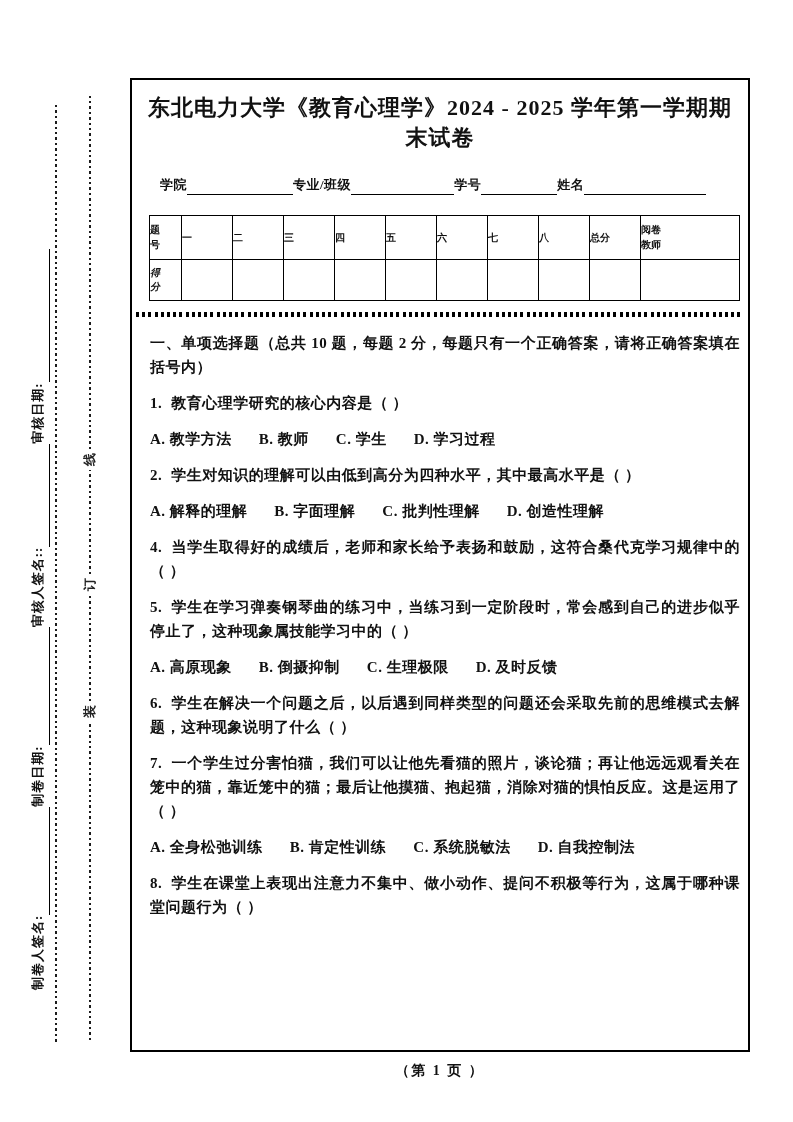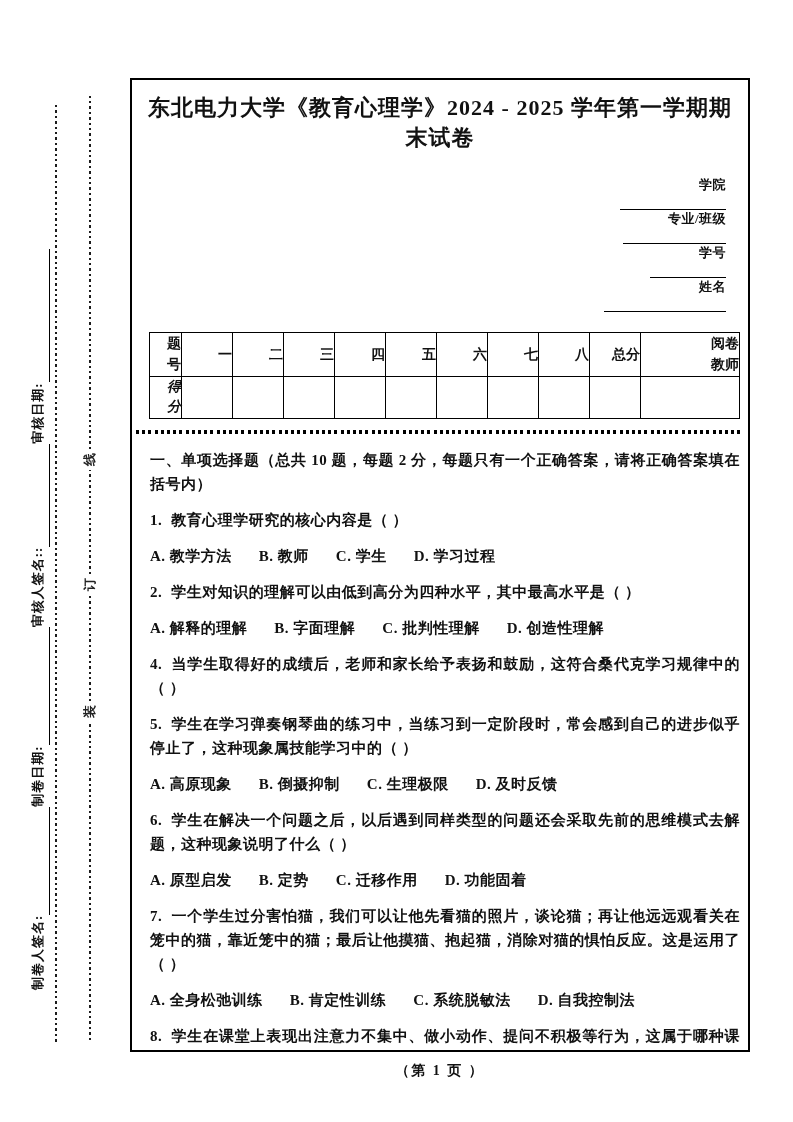--- a/index.html
+++ b/index.html
@@ -41,29 +41,29 @@
   .paper-box {
     position:absolute; left:130px; top:78px; width:620px; height:974px;
     border:2.2px solid #000; box-sizing:border-box; overflow:hidden;
   }
   .exam-title {
     margin:13px 6px 0 6px; text-align:center;
     font-size:22px; font-weight:bold; letter-spacing:1px;
   }
   .fields-row {
     margin:23px 0 0 28px; width:566px; display:flex; align-items:flex-end;
-    font-size:13px; font-weight:bold; letter-spacing:0.5px;flex-direction:column;
+    font-size:13px; font-weight:bold; letter-spacing:0.5px;
   }
   .fields-row .f-label { flex:0 0 auto; padding-bottom:1px; }
   .fields-row .f-line { flex:0 0 auto; border-bottom:1.6px solid #000; height:14px; }
   .fl1 { width:106px; } .fl2 { width:103px; } .fl3 { width:76px; } .fl4 { width:122px; }
 
   table.score-table {
     margin:20px 0 0 17px; border-collapse:collapse;
-    font-size:14px; font-weight:bold; text-align:right;
+    font-size:10px; font-weight:bold; text-align:left;
   }
   table.score-table td { border:1.8px solid #000; padding:0; }
   table.score-table tr.r1 td { height:43px; }
   table.score-table tr.r2 td { height:40px;font-style:italic; }
   td.c0 { width:31px; } td.cn { width:50px; } td.c10 { width:98px; }
   .wrap1 { display:inline-block; width:1.1em; word-break:break-all; line-height:1.45; }
   .wrap2 { display:inline-block; width:2.25em; word-break:break-all; line-height:1.45; }
 
   .dotted-sep {
     margin:11px 4px 0 4px; height:4.5px;
@@ -175,21 +175,20 @@
           </div>
           <div class="question">
             <p class="q-text"><span class="q-num">4.</span><span>当学生取得好的成绩后，老师和家长给予表扬和鼓励，这符合桑代克学习规律中的（  ）</span></p>
           </div>
           <div class="question">
             <p class="q-text"><span class="q-num">5.</span><span>学生在学习弹奏钢琴曲的练习中，当练习到一定阶段时，常会感到自己的进步似乎停止了，这种现象属技能学习中的（  ）</span></p>
             <p class="q-options"><span class="opt">A. 高原现象</span><span class="opt">B. 倒摄抑制</span><span class="opt">C. 生理极限</span><span class="opt">D. 及时反馈</span></p>
           </div>
           <div class="question">
             <p class="q-text"><span class="q-num">6.</span><span>学生在解决一个问题之后，以后遇到同样类型的问题还会采取先前的思维模式去解题，这种现象说明了什么（  ）</span></p>
-            <p class="q-options"><span class="opt">A. 原型启发</span><span class="opt">B. 定势</span><span class="opt">C. 迁移作用</span><span class="opt">D. 功能固着</span></p>
           </div>
           <div class="question">
             <p class="q-text"><span class="q-num">7.</span><span>一个学生过分害怕猫，我们可以让他先看猫的照片，谈论猫；再让他远远观看关在笼中的猫，靠近笼中的猫；最后让他摸猫、抱起猫，消除对猫的惧怕反应。这是运用了（  ）</span></p>
             <p class="q-options"><span class="opt">A. 全身松弛训练</span><span class="opt">B. 肯定性训练</span><span class="opt">C. 系统脱敏法</span><span class="opt">D. 自我控制法</span></p>
           </div>
           <div class="question">
             <p class="q-text"><span class="q-num">8.</span><span>学生在课堂上表现出注意力不集中、做小动作、提问不积极等行为，这属于哪种课堂问题行为（  ）</span></p>
           </div>
         </div>
     </div>

